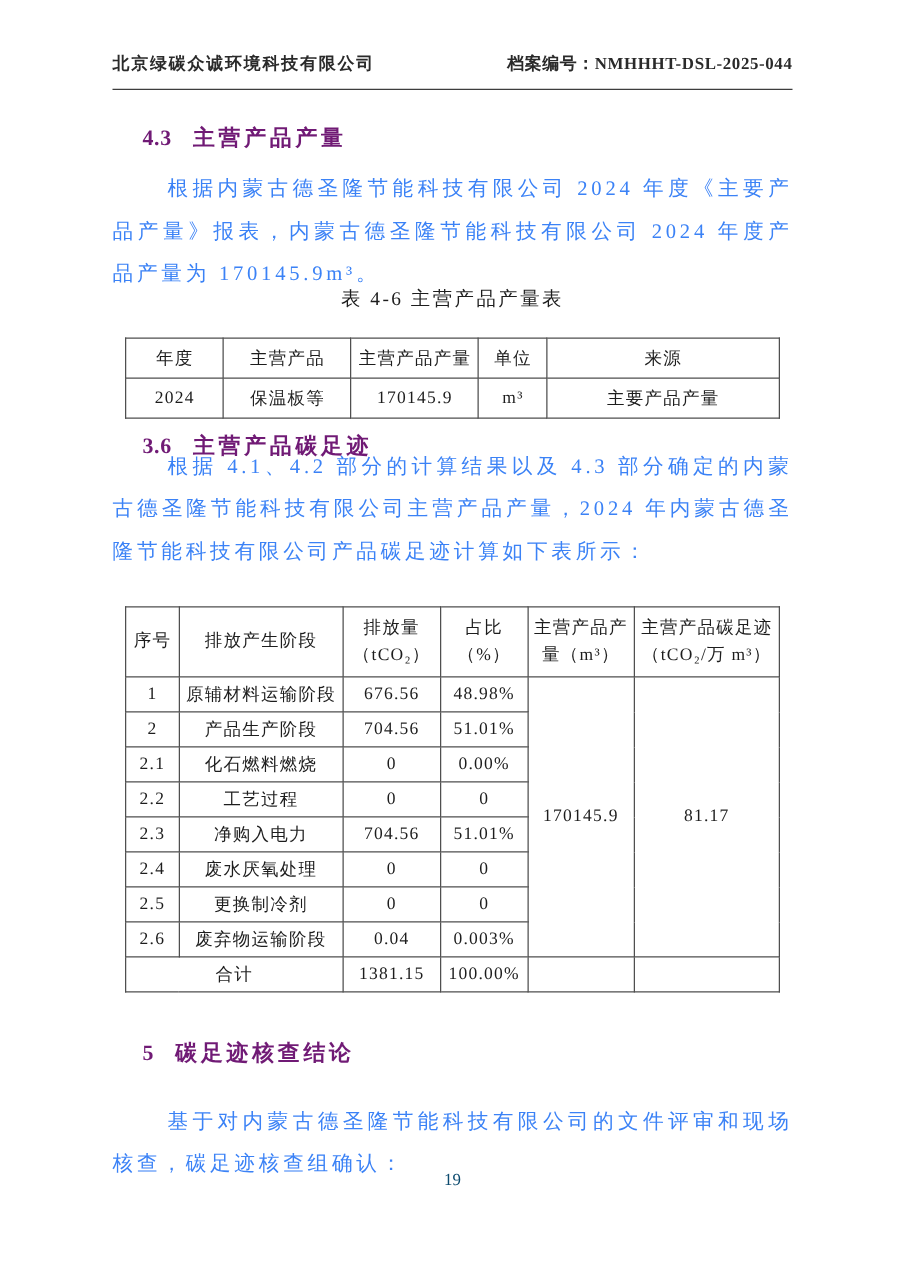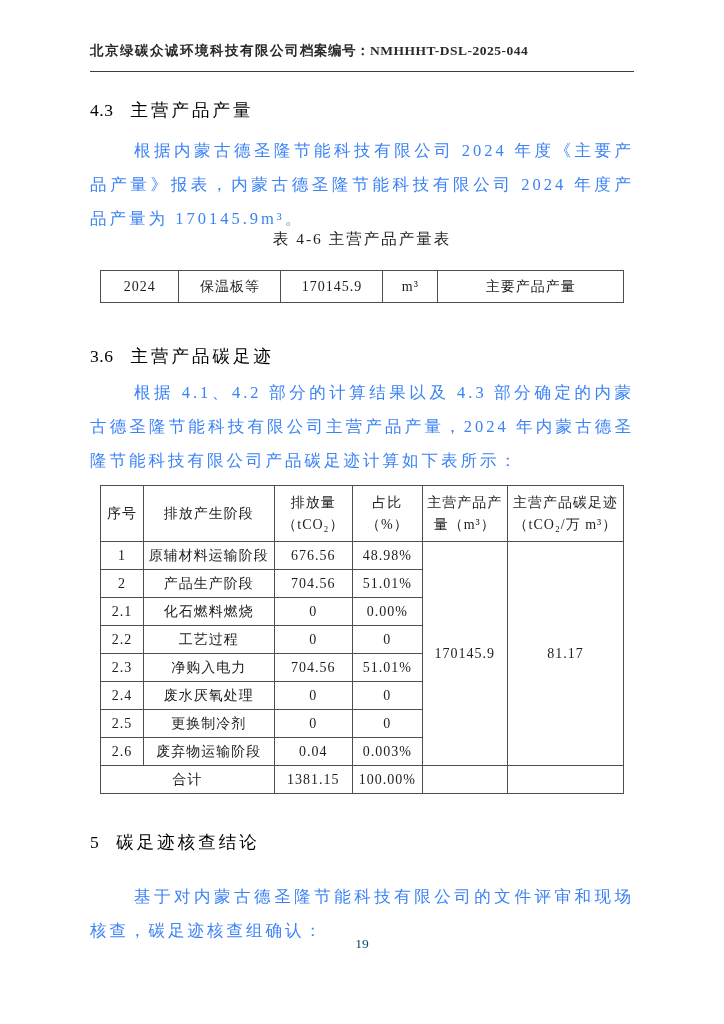--- a/index.html
+++ b/index.html
@@ -14,54 +14,56 @@
     height: 1024px;
     background: #ffffff;
     overflow: hidden;
   }
   .content-col { position: absolute; left: 90px; width: 544px; }
 
   
   .doc-header {
     top: 42px;
     display: flex;
+    justify-content: space-between;
     align-items: flex-end;
     padding-bottom: 11px;
     border-bottom: 1px solid #3d3d3d;
     font-size: 13.5px;
     font-weight: bold;
     letter-spacing: 1.5px;
     color: #2a2a2a;
   }
   .doc-header .file-no { letter-spacing: 0.5px; }
 
   
   .sec-heading {
     font-size: 17.5px;
-    font-weight: normal;
+    font-weight: bold;
     letter-spacing: 2px;
-    color: #000000;
+    color: #701a75;
+    margin-left: 24px;
   }
   .sec-heading .sec-num { letter-spacing: 0.5px; }
   .sec-heading .sec-title { margin-left: 17px; letter-spacing: 3px; }
   .h43 { top: 98px; }
   .h44 { top: 344px; }
   .h5  { top: 830px; }
 
   
   .para {
     font-size: 16.5px;
     line-height: 34px;
     letter-spacing: 3px;
     text-align: justify;
     text-indent: 44px;
     color: #3b82f6;
   }
   .p1 { top: 134px; }
-  .p2 { top: 376px; }
+  .p2 { top: 356px; }
   .p3 { top: 880px; line-height: 34px; }
 
   
   .tbl-caption {
     text-align: center;
     font-size: 15.5px;
     letter-spacing: 2px;
     color: #1d1d1d;
   }
   .cap46 { top: 229px; }
@@ -119,20 +121,27 @@
   <div class="content-col tbl46-wrap" style="position:absolute;">
     <table class="tbl46">
       <colgroup>
         <col style="width:15%">
           <col style="width:19.5%">
           <col style="width:19.5%">
           <col style="width:10.5%">
           <col style="width:35.5%">
       </colgroup>
       <tbody>
+          <tr>
+        <th>年度</th>
+        <th>主营产品</th>
+        <th>主营产品产量</th>
+        <th>单位</th>
+        <th>来源</th>
+      </tr>
       <tr>
         <td>2024</td>
         <td>保温板等</td>
         <td>170145.9</td>
         <td>m³</td>
         <td>主要产品产量</td>
       </tr>
     </tbody>
       </table>
   </div>

